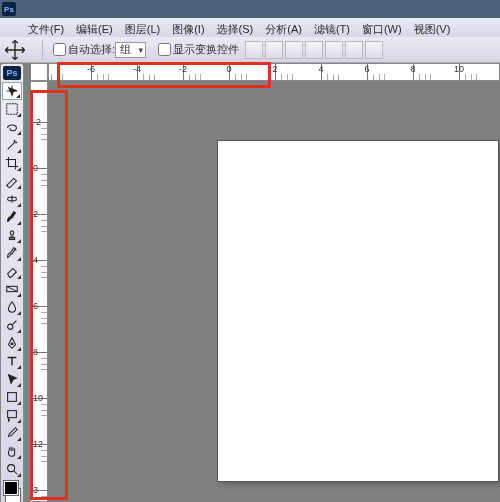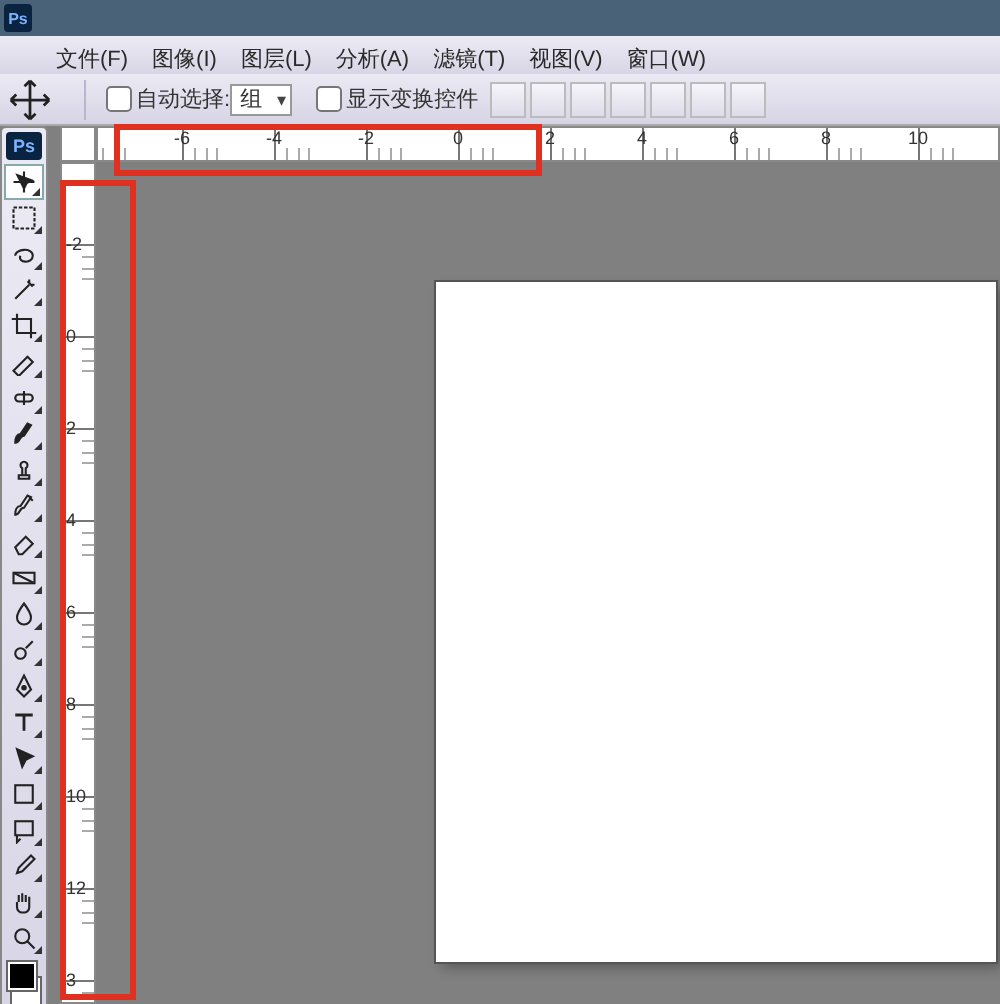--- a/index.html
+++ b/index.html
@@ -56,26 +56,28 @@
 </style>
 </head>
 <body>
 
 <div class="title-bar">
   <span class="ps-icon">Ps</span>
 </div>
 
 <div class="menu-bar">
   <span>文件(F)</span>
+  <span>编辑(E)</span>
+  <span>图层(L)</span>
   <span>图像(I)</span>
-  <span>图层(L)</span>
+  <span>选择(S)</span>
   <span>分析(A)</span>
   <span>滤镜(T)</span>
+  <span>窗口(W)</span>
   <span>视图(V)</span>
-  <span>窗口(W)</span>
 </div>
 
 <div class="options-bar">
   <div class="move-icon">
     <svg viewBox="0 0 16 16">
         <path d="M8 1v14M1 8h14M8 1l-2 2M8 1l2 2M8 15l-2-2M8 15l2-2M1 8l2-2M1 8l2 2M15 8l-2-2M15 8l-2 2" stroke="#222" fill="none"></path>
       </svg>
   </div>
   <div class="sep"></div>
   <input type="checkbox" style="">

